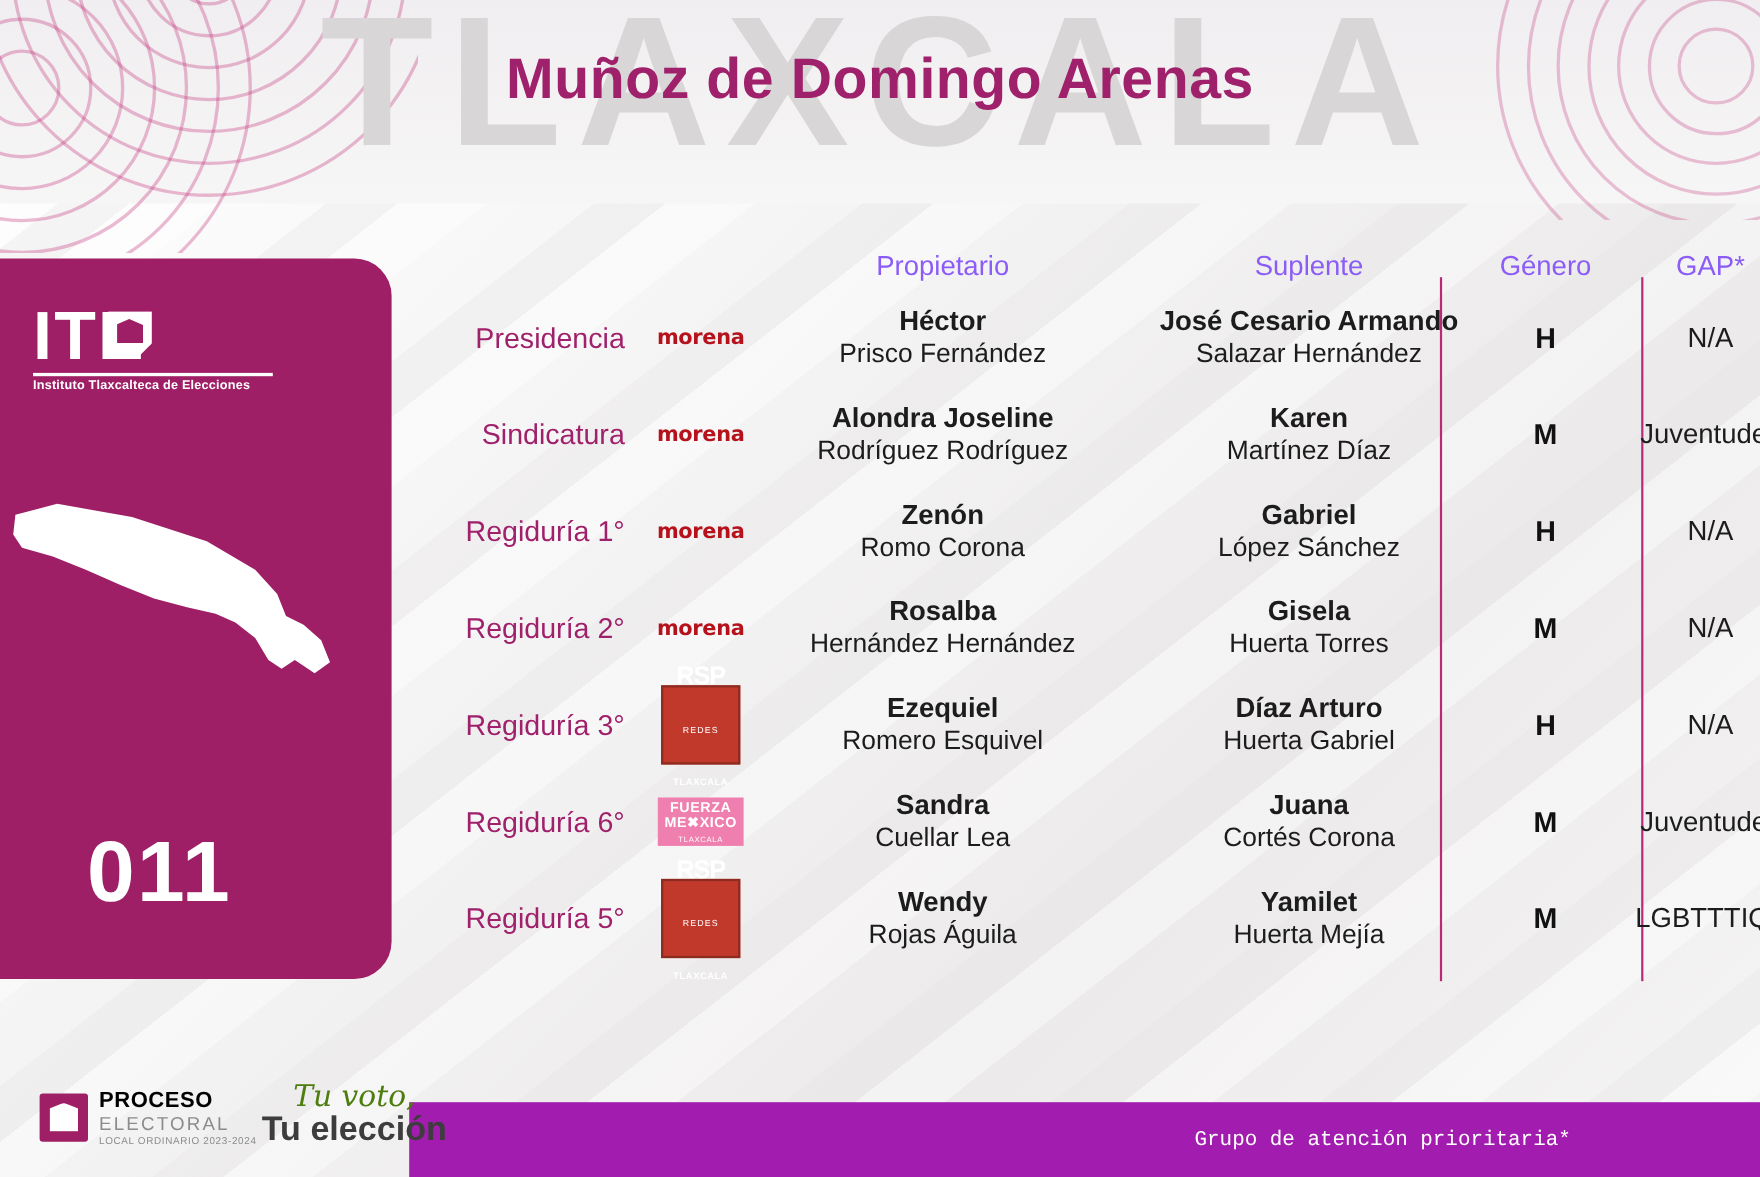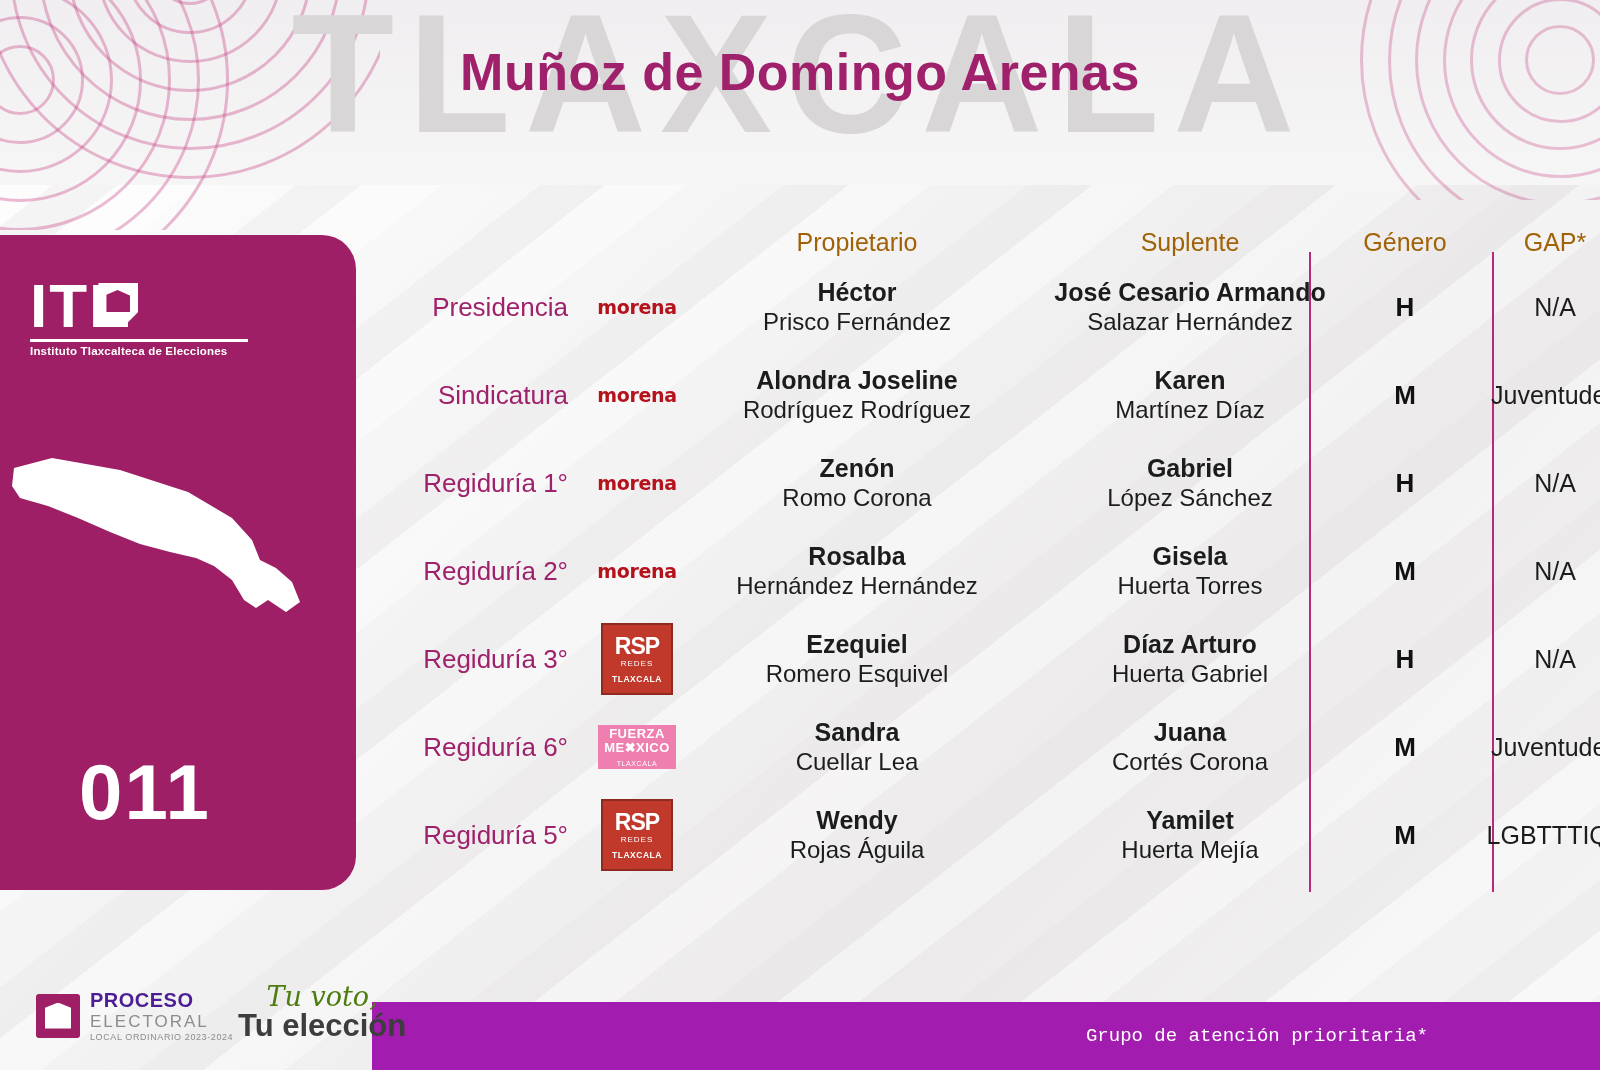--- a/index.html
+++ b/index.html
@@ -101,21 +101,21 @@
     position: absolute; left: 0; right: 36px; bottom: 52px;
     text-align: center; font-size: 78px; font-weight: bold; letter-spacing: 2px;
   }
 
   
   .table { position: absolute; left: 372px; top: 228px; width: 1180px; }
   .thead {
     display: grid;
     grid-template-columns: 210px 110px 330px 8px 320px 110px 190px;
     align-items: end;
-    color: #a16207; font-size: 25px;
+    color: #8b5cf6; font-size: 25px;
     padding-bottom: 6px;
   }
   .thead div { text-align: center; }
   .row {
     display: grid;
     grid-template-columns: 210px 110px 330px 8px 320px 110px 190px;
     align-items: center;
     min-height: 88px;
   }
   .cargo { color: #a0216b; font-size: 26px; text-align: right; padding-right: 14px; }
@@ -136,20 +136,21 @@
 
   
   .morena {
     color: #b5121b; font-weight: bold; font-size: 19px; letter-spacing: -.3px;
     font-family: "DejaVu Sans", sans-serif;
   }
   .rsp {
     width: 72px; height: 72px; background: #c0392b; border: 2px solid #8e2b20;
     display: flex; flex-direction: column; align-items: center; justify-content: center;
     color: #fff;
+    gap: 32px;
   }
   .rsp .big { font-size: 23px; font-weight: bold; line-height: 1; letter-spacing: -1px; }
   .rsp .mid { font-size: 8px; letter-spacing: 1px; margin-top: 1px; }
   .rsp .tlx { font-size: 8.5px; font-weight: bold; letter-spacing: .5px; margin-top: 6px; }
   .fmx {
     width: 78px; height: 44px; background: #ef7fae;
     display: flex; flex-direction: column; align-items: center; justify-content: center;
     color: #fff;
   }
   .fmx .l1 { font-size: 13px; font-weight: bold; line-height: 1.05; letter-spacing: .5px; }
@@ -165,21 +166,21 @@
     padding-right: 172px;
     font-family: Liberation Mono, monospace;
   }
   .footer-bar span { color: #fff; font-size: 19px; }
   .proceso { position: absolute; left: 36px; bottom: 28px; display: flex; align-items: center; gap: 10px; }
   .proceso .boxicon { width: 44px; height: 44px; background: #9e1f66; position: relative; border-radius: 3px; }
   .proceso .boxicon:after {
     content:""; position:absolute; left:9px; top:9px; width:26px; height:26px;
     background:#fff; clip-path: polygon(0 20%, 50% 0, 100% 20%, 100% 100%, 0 100%);
   }
-  .proceso .txt div:nth-child(1){ font-size:20px; font-weight:bold; color:#4c1d95; letter-spacing:.5px;}
+  .proceso .txt div:nth-child(1){ font-size:20px; font-weight:bold; color:#000000; letter-spacing:.5px;}
   .proceso .txt div:nth-child(2){ font-size:17px; color:#8c8c8c; letter-spacing:2px; }
   .proceso .txt div:nth-child(3){ font-size:9px; color:#8c8c8c; letter-spacing:.6px; }
   .voto { position: absolute; left: 238px; bottom: 26px; text-align: center; }
   .voto .a { font-family: "DejaVu Serif", serif; font-style: italic; font-size: 27px; color: #4d7c0f; }
   .voto .b { font-size: 31px; font-weight: bold; color: #3d3d3d; margin-top: -4px; }
 </style>
 </head>
 <body>
 
 <div class="bg-base"></div>

